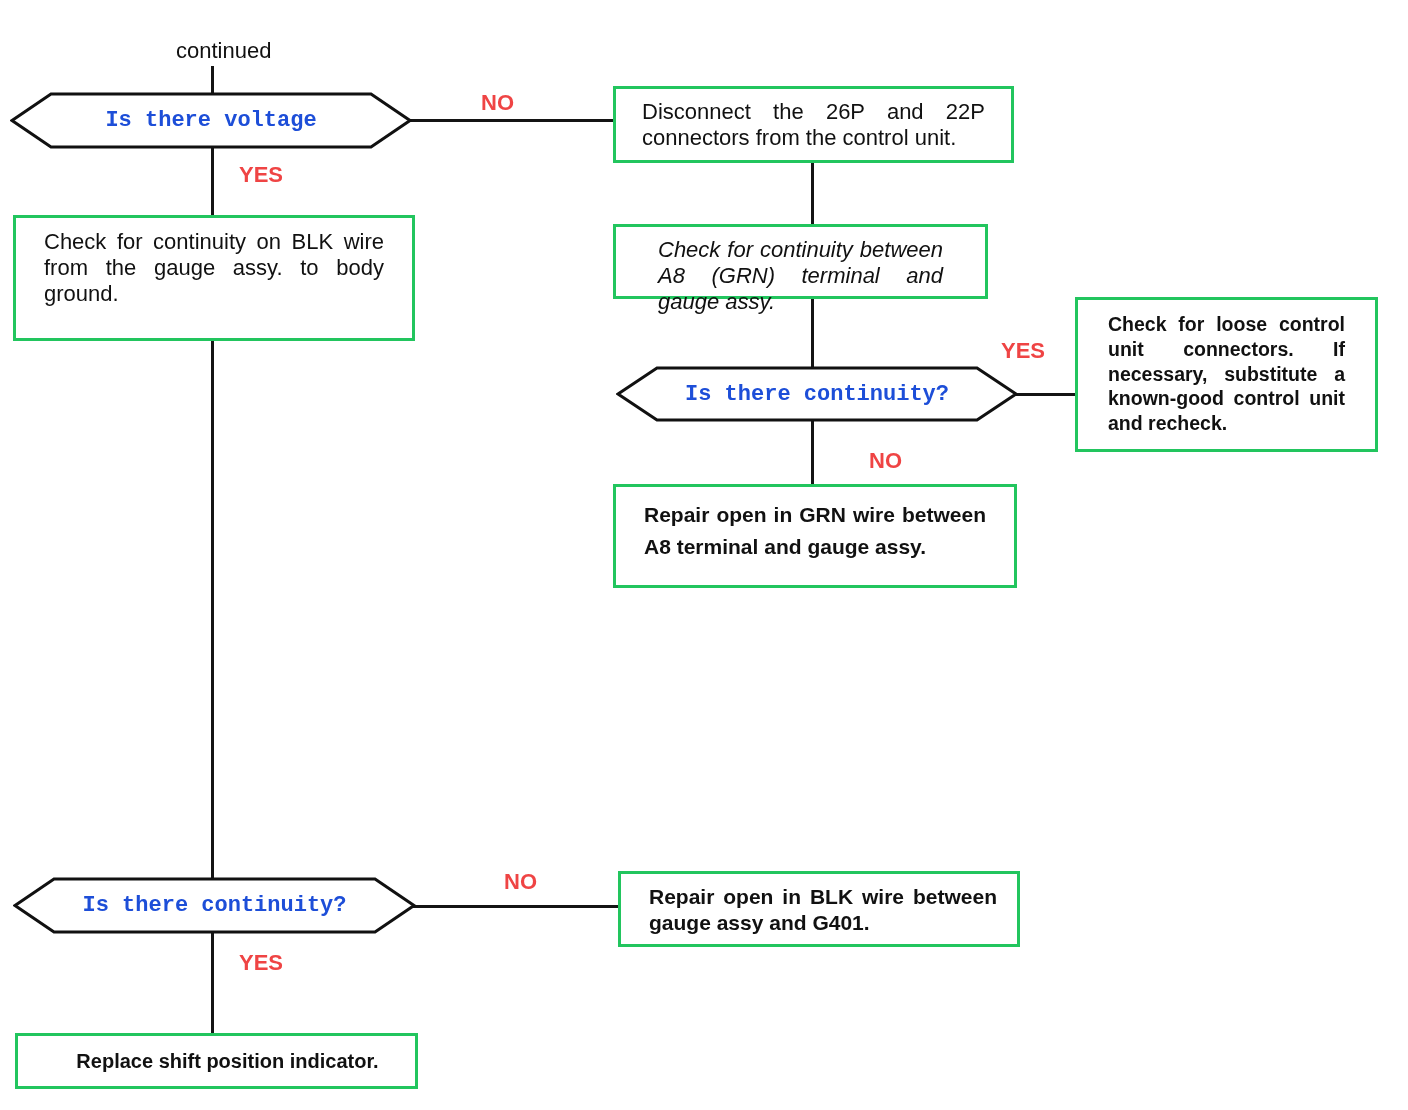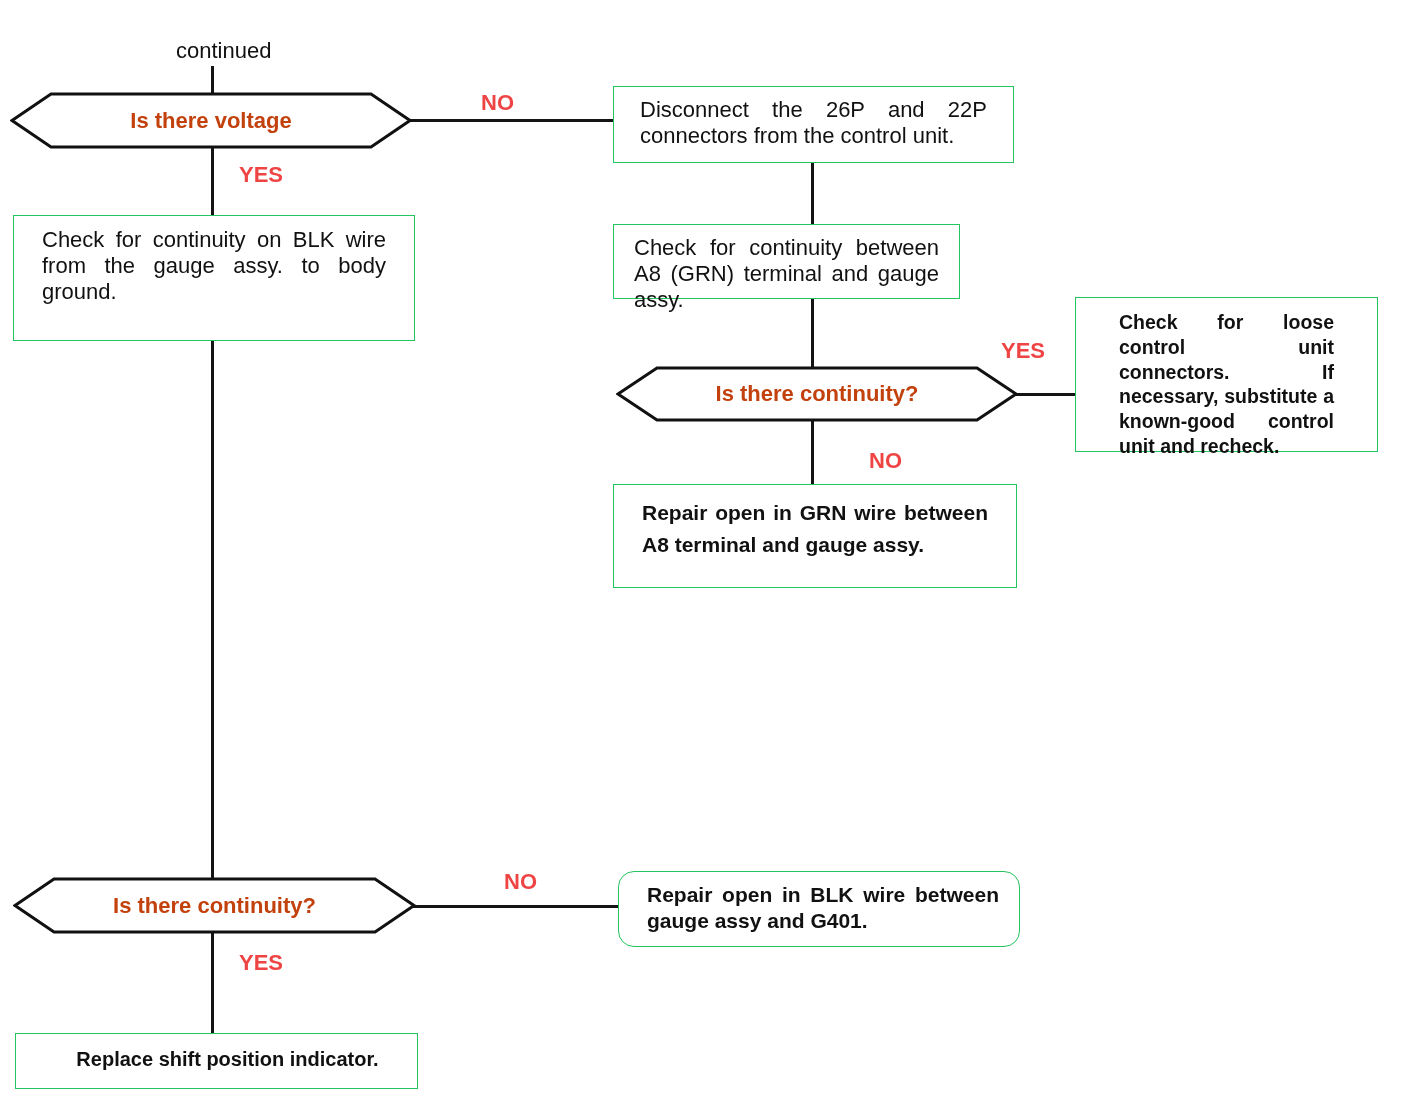--- a/index.html
+++ b/index.html
@@ -8,36 +8,36 @@
     width:1408px;
     height:1110px;
     background:#fff;
     font-family:"Liberation Sans","DejaVu Sans",sans-serif;
     color:#111;
     overflow:hidden;
   }
   .pbox{
     position:absolute;
     box-sizing:border-box;
-    border:1px solid #22c55e;
+    border:3px solid #22c55e;
     background:#fff;
     text-align:justify;
     color:#111;
   }
   .pbox.reg{font-size:22px;line-height:26px;font-weight:400;}
   .pbox.bold{font-weight:700;}
   .vline,.hline{position:absolute;background:#141414;}
   .vline{width:3px;}
   .hline{height:3px;}
   .hexwrap{position:absolute;}
   .hexwrap svg{position:absolute;left:0;top:0;display:block;}
   .hexlabel{
     position:absolute;left:0;top:0;width:100%;height:100%;
     display:flex;align-items:center;justify-content:center;
-    font-size:22px;font-weight:700;color:#c2410c;
+    font-size:22px;font-weight:700;color:#1d4ed8;font-family:Liberation Mono, monospace;
   }
   .edgelabel{
     position:absolute;
     font-size:22px;font-weight:700;color:#ef4444;
     white-space:nowrap;
   }
   .freetext{
     position:absolute;
     font-size:22px;font-weight:400;color:#111;
     white-space:nowrap;
@@ -68,43 +68,43 @@
     <div class="hexlabel">Is there voltage</div>
   </div>
 
   <div class="edgelabel" style="left:481px;top:90px;">NO</div>
   <div class="edgelabel" style="left:239px;top:162px;">YES</div>
 
   <div class="pbox reg" style="left:613px;top:86px;width:401px;height:77px;padding:10px 26px;">Disconnect the 26P and 22P connectors from the control unit.</div>
 
   <div class="pbox reg" style="left:13px;top:215px;width:402px;height:126px;padding:11px 28px;">Check for continuity on BLK wire from the gauge assy. to body ground.</div>
 
-  <div class="pbox reg" style="left:613px;top:224px;width:347px;height:75px;padding:10px 20px;">Check for continuity between A8 (GRN) terminal and gauge assy.</div>
+  <div class="pbox reg" style="left:613px;top:224px;width:375px;height:75px;padding:10px 42px;font-style:italic;">Check for continuity between A8 (GRN) terminal and gauge assy.</div>
 
   <div class="hexwrap" style="left:616px;top:366px;width:402px;height:56px;">
     <svg width="402" height="56" viewBox="0 0 402 56">
       <polygon points="2,28 41,2 361,2 400,28 361,54 41,54" fill="#ffffff" stroke="#111111" stroke-width="3"></polygon>
     </svg>
     <div class="hexlabel">Is there continuity?</div>
   </div>
 
   <div class="edgelabel" style="left:1001px;top:338px;">YES</div>
   <div class="edgelabel" style="left:869px;top:448px;">NO</div>
 
-  <div class="pbox bold" style="left:1075px;top:297px;width:303px;height:155px;padding:12px 43px;font-size:19.5px;line-height:24.8px;">Check for loose control unit connectors. If necessary, substitute a known-good control unit and recheck.</div>
+  <div class="pbox bold" style="left:1075px;top:297px;width:303px;height:155px;padding:12px 30px;font-size:19.5px;line-height:24.8px;">Check for loose control unit connectors. If necessary, substitute a known-good control unit and recheck.</div>
 
   <div class="pbox bold" style="left:613px;top:484px;width:404px;height:104px;padding:12px 28px;font-size:21px;line-height:32px;">Repair open in GRN wire between A8 terminal and gauge assy.</div>
 
   <div class="hexwrap" style="left:13px;top:877px;width:403px;height:57px;">
     <svg width="403" height="57" viewBox="0 0 403 57">
       <polygon points="2,28.5 41,2 362,2 401,28.5 362,55 41,55" fill="#ffffff" stroke="#111111" stroke-width="3"></polygon>
     </svg>
     <div class="hexlabel">Is there continuity?</div>
   </div>
 
   <div class="edgelabel" style="left:504px;top:869px;">NO</div>
   <div class="edgelabel" style="left:239px;top:950px;">YES</div>
 
-  <div class="pbox bold" style="left:618px;top:871px;width:402px;height:76px;padding:10px 20px 10px 28px;font-size:21px;line-height:26px;border-radius:16px;">Repair open in BLK wire between gauge assy and G401.</div>
+  <div class="pbox bold" style="left:618px;top:871px;width:402px;height:76px;padding:10px 20px 10px 28px;font-size:21px;line-height:26px;">Repair open in BLK wire between gauge assy and G401.</div>
 
   <div class="pbox bold" style="left:15px;top:1033px;width:403px;height:56px;padding:13px 10px 13px 32px;font-size:20px;line-height:24px;text-align:center;">Replace shift position indicator.</div>
 
 </div>
 
 </body></html>

